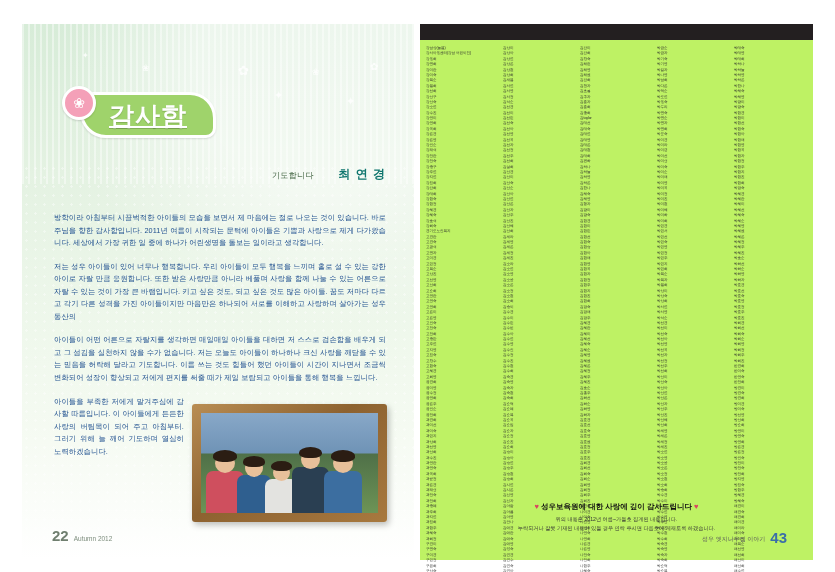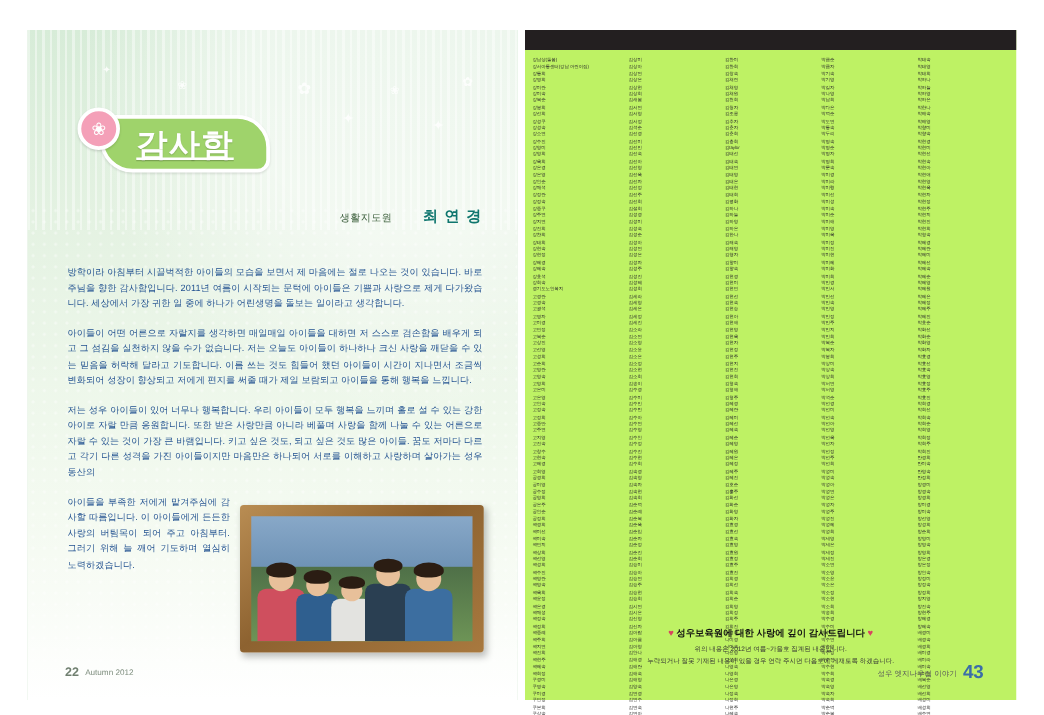--- a/index.html
+++ b/index.html
@@ -178,21 +178,21 @@
     border-radius: 7px 7px 0 0;
   }
 
   
   #left-folio {
     position: absolute;
     left: 30px; bottom: 16px;
     display: flex; align-items: flex-end; gap: 5px;
   }
   #left-folio .num {
-    font-size: 10px; font-weight: bold; color: #6f7f6f;
+    font-size: 15px; font-weight: bold; color: #6f7f6f;
   }
   #left-folio .lbl {
     font-size: 6.5px; color: #7d8d7d; padding-bottom: 2px;
   }
 
   
   #right-page {
     position: absolute;
     left: 420px; top: 24px;
     width: 393px; height: 536px;
@@ -278,28 +278,28 @@
     <span class="sparkle" style="left:60px; top:28px; font-size:8px;">✦</span>
     <span class="sparkle" style="left:120px; top:40px; font-size:9px;">❀</span>
 
     <div id="title-badge">
       <div id="title-plate"></div>
       <div id="title-text">감사함</div>
       <div id="title-stamp">❀</div>
     </div>
 
     <div id="byline">
-      <span class="role">생활지도원</span>
+      <span class="role">기도합니다</span>
       <span class="name">최 연 경</span>
     </div>
 
     <div id="left-body">
       <p>방학이라 아침부터 시끌벅적한 아이들의 모습을 보면서 제 마음에는 절로 나오는 것이 있습니다. 바로 주님을 향한 감사함입니다. 2011년 여름이 시작되는 문턱에 아이들은 기쁨과 사랑으로 제게 다가왔습니다. 세상에서 가장 귀한 일 중에 하나가 어린생명을 돌보는 일이라고 생각합니다.</p>
+      <p>저는 성우 아이들이 있어 너무나 행복합니다. 우리 아이들이 모두 행복을 느끼며 홀로 설 수 있는 강한 아이로 자랄 만큼 응원합니다. 또한 받은 사랑만큼 아니라 베풀며 사랑을 함께 나눌 수 있는 어른으로 자랄 수 있는 것이 가장 큰 바램입니다. 키고 싶은 것도, 되고 싶은 것도 많은 아이들. 꿈도 저마다 다르고 각기 다른 성격을 가진 아이들이지만 마음만은 하나되어 서로를 이해하고 사랑하며 살아가는 성우동산의</p>
       <p>아이들이 어떤 어른으로 자랄지를 생각하면 매일매일 아이들을 대하면 저 스스로 검손함을 배우게 되고 그 섬김을 실천하지 않을 수가 없습니다. 저는 오늘도 아이들이 하나하나 크신 사랑을 깨닫을 수 있는 믿음을 허락해 달라고 기도합니다. 이름 쓰는 것도 힘들어 했던 아이들이 시간이 지나면서 조금씩 변화되어 성장이 향상되고 저에게 편지를 써줄 때가 제일 보람되고 아이들을 통해 행복을 느낍니다.</p>
-      <p>저는 성우 아이들이 있어 너무나 행복합니다. 우리 아이들이 모두 행복을 느끼며 홀로 설 수 있는 강한 아이로 자랄 만큼 응원합니다. 또한 받은 사랑만큼 아니라 베풀며 사랑을 함께 나눌 수 있는 어른으로 자랄 수 있는 것이 가장 큰 바램입니다. 키고 싶은 것도, 되고 싶은 것도 많은 아이들. 꿈도 저마다 다르고 각기 다른 성격을 가진 아이들이지만 마음만은 하나되어 서로를 이해하고 사랑하며 살아가는 성우동산의</p>
       <p class="narrow">아이들을 부족한 저에게 맡겨주심에 감사할 따름입니다. 이 아이들에게 든든한 사랑의 버팀목이 되어 주고 아침부터. 그러기 위해 늘 깨어 기도하며 열심히 노력하겠습니다.</p>
     </div>
 
     <div id="photo-frame">
       <div id="photo">
 
         <div class="kid" style="left:14px; width:20px;">
           <div class="body" style="height:42px; background:#cf4f5e;"></div>
           <div class="head" style="position:absolute; left:0; bottom:40px; width:20px;">
             <div class="hair"></div>

